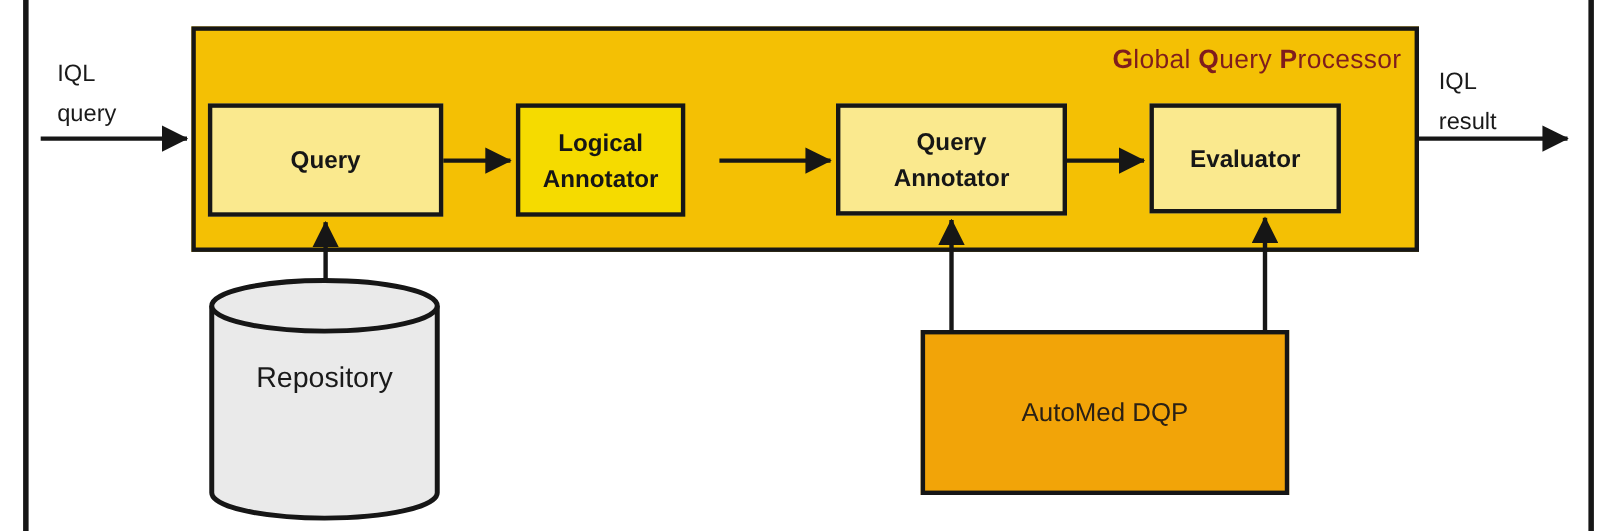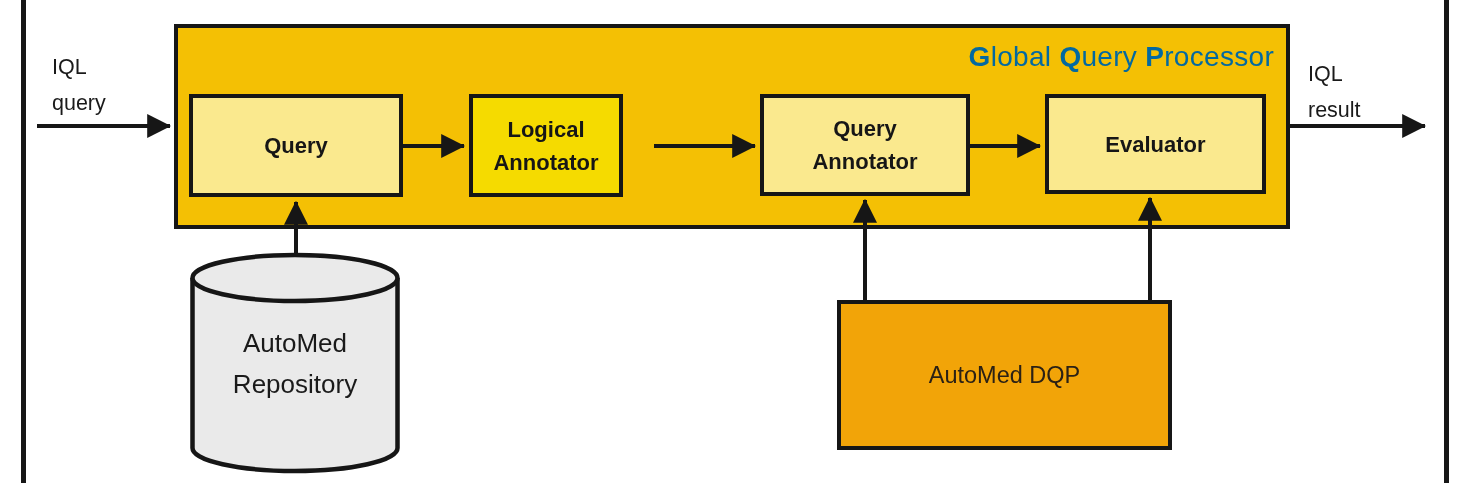--- a/index.html
+++ b/index.html
@@ -13,34 +13,34 @@
   .vborder.left{left:21px;}
   .vborder.right{left:1444px;}
 
   .gqp-box{
     position:absolute;left:174px;top:24px;width:1116px;height:205px;
     box-sizing:border-box;background:var(--gqp-bg,#F4C004);
     border:4.5px solid var(--line,#161616);
   }
   .gqp-title{
     position:absolute;top:13px;right:12px;
-    font-size:28px;letter-spacing:.3px;color:#0369a1;white-space:nowrap;
+    font-size:24px;letter-spacing:.3px;color:#7f1d1d;white-space:nowrap;
   }
   .module{
     position:absolute;box-sizing:border-box;
     background:var(--module-bg,#FAE98E);
     border:4px solid var(--line,#161616);
     display:flex;flex-direction:column;align-items:center;justify-content:center;
     font-weight:bold;font-size:22px;line-height:33px;text-align:center;color:#161616;
     z-index:2;
   }
   .module.m0{left:189px;top:94px;width:214px;height:103px;}
   .module.m1{left:469px;top:94px;width:154px;height:103px;background:var(--optimiser-bg,#F5DB00);}
   .module.m2{left:760px;top:94px;width:210px;height:102px;}
-  .module.m3{left:1045px;top:94px;width:221px;height:100px;}
+  .module.m3{left:1045px;top:94px;width:174px;height:100px;}
 
   .io-label{
     position:absolute;width:96px;
     font-size:21.5px;line-height:36px;color:#1a1a1a;z-index:2;
   }
   .io-label.input{left:52px;top:49px;}
   .io-label.output{left:1308px;top:56px;}
 
   .repo-svg{position:absolute;left:188px;top:250px;z-index:1;}
   .repo-label{
@@ -89,21 +89,20 @@
 <div class="io-label output">
   <div>IQL</div>
   <div>result</div>
 </div>
 
 <svg class="repo-svg" width="214" height="226" viewBox="0 0 214 226">
   <path d="M4.5,28 L4.5,198 A102.5,23 0 0 0 209.5,198 L209.5,28" fill="#EAEAEA" stroke="#161616" stroke-width="4.5" stroke-linejoin="round"></path>
   <ellipse cx="107" cy="28" rx="102.5" ry="23" fill="#EAEAEA" stroke="#161616" stroke-width="4.5"></ellipse>
 </svg>
 <div class="repo-label">
-  <div>AutoMed</div>
   <div>Repository</div>
 </div>
 
 <div class="wrapper-box">
   <div>AutoMed DQP</div>
 </div>
 
 <svg class="arrow-layer" width="1461" height="483" viewBox="0 0 1461 483">
   <defs>
     <marker id="ah" viewBox="0 0 10 10" refX="9.5" refY="5" markerWidth="6" markerHeight="6" orient="auto">

